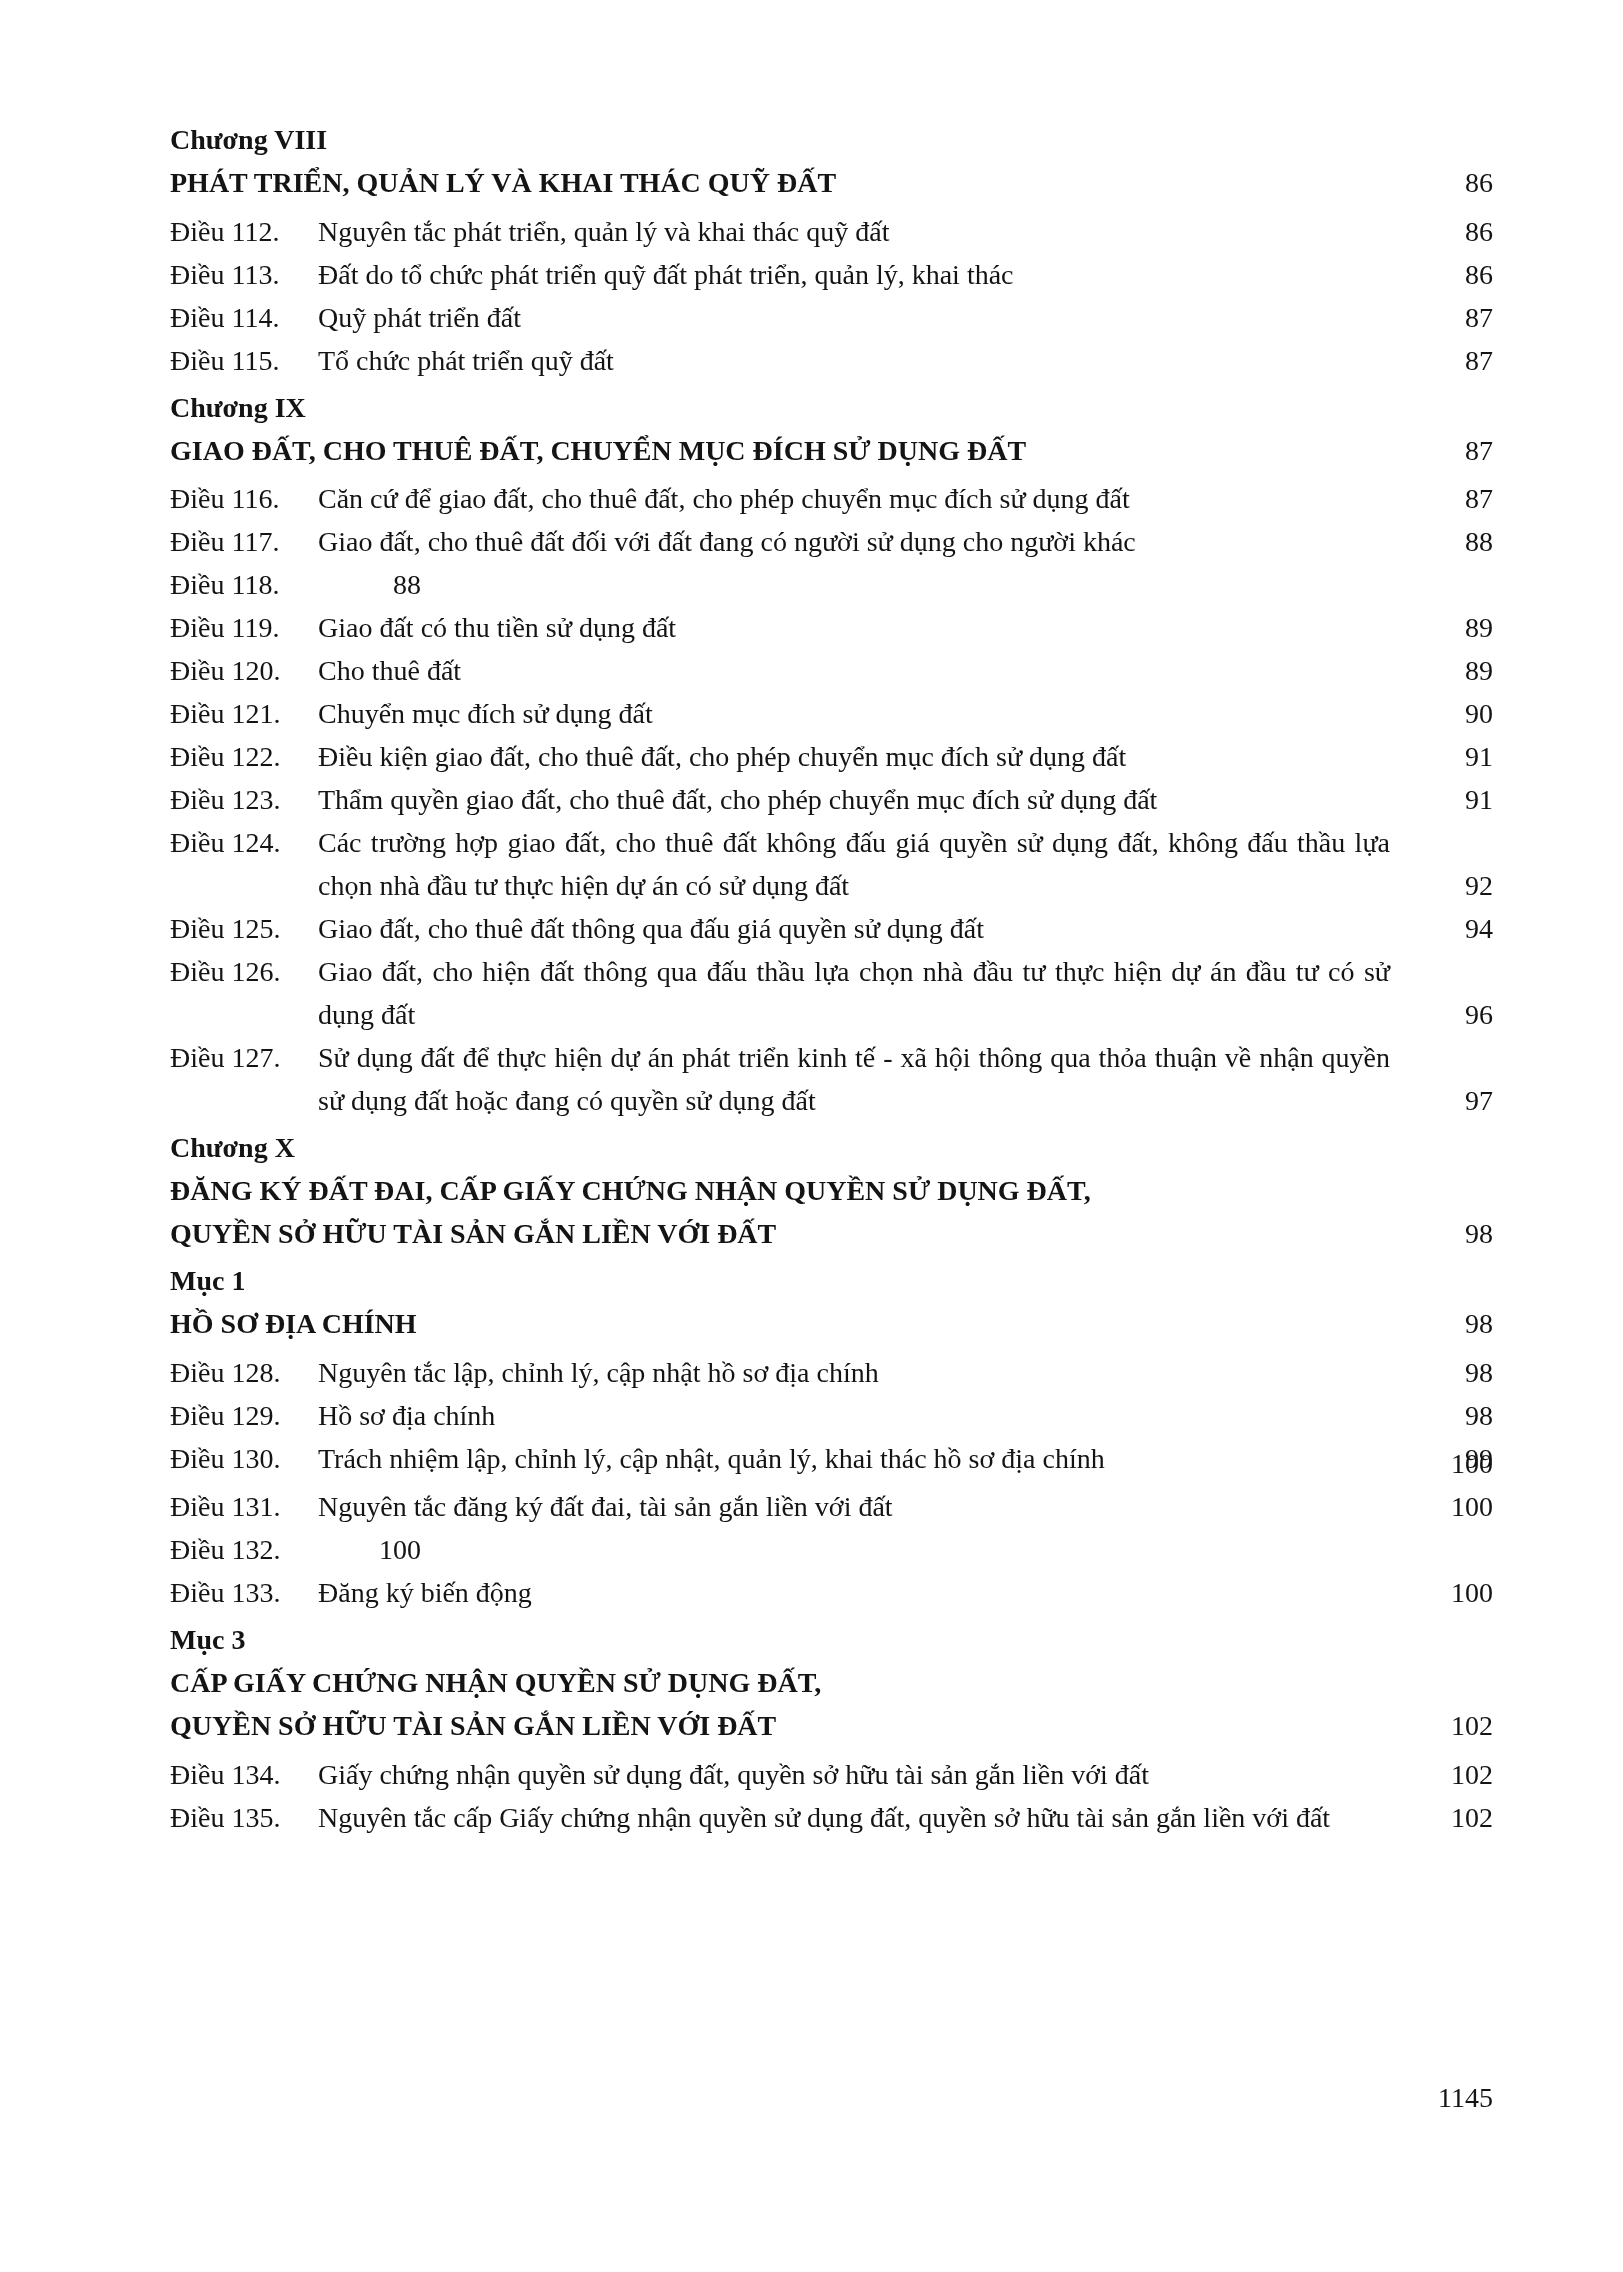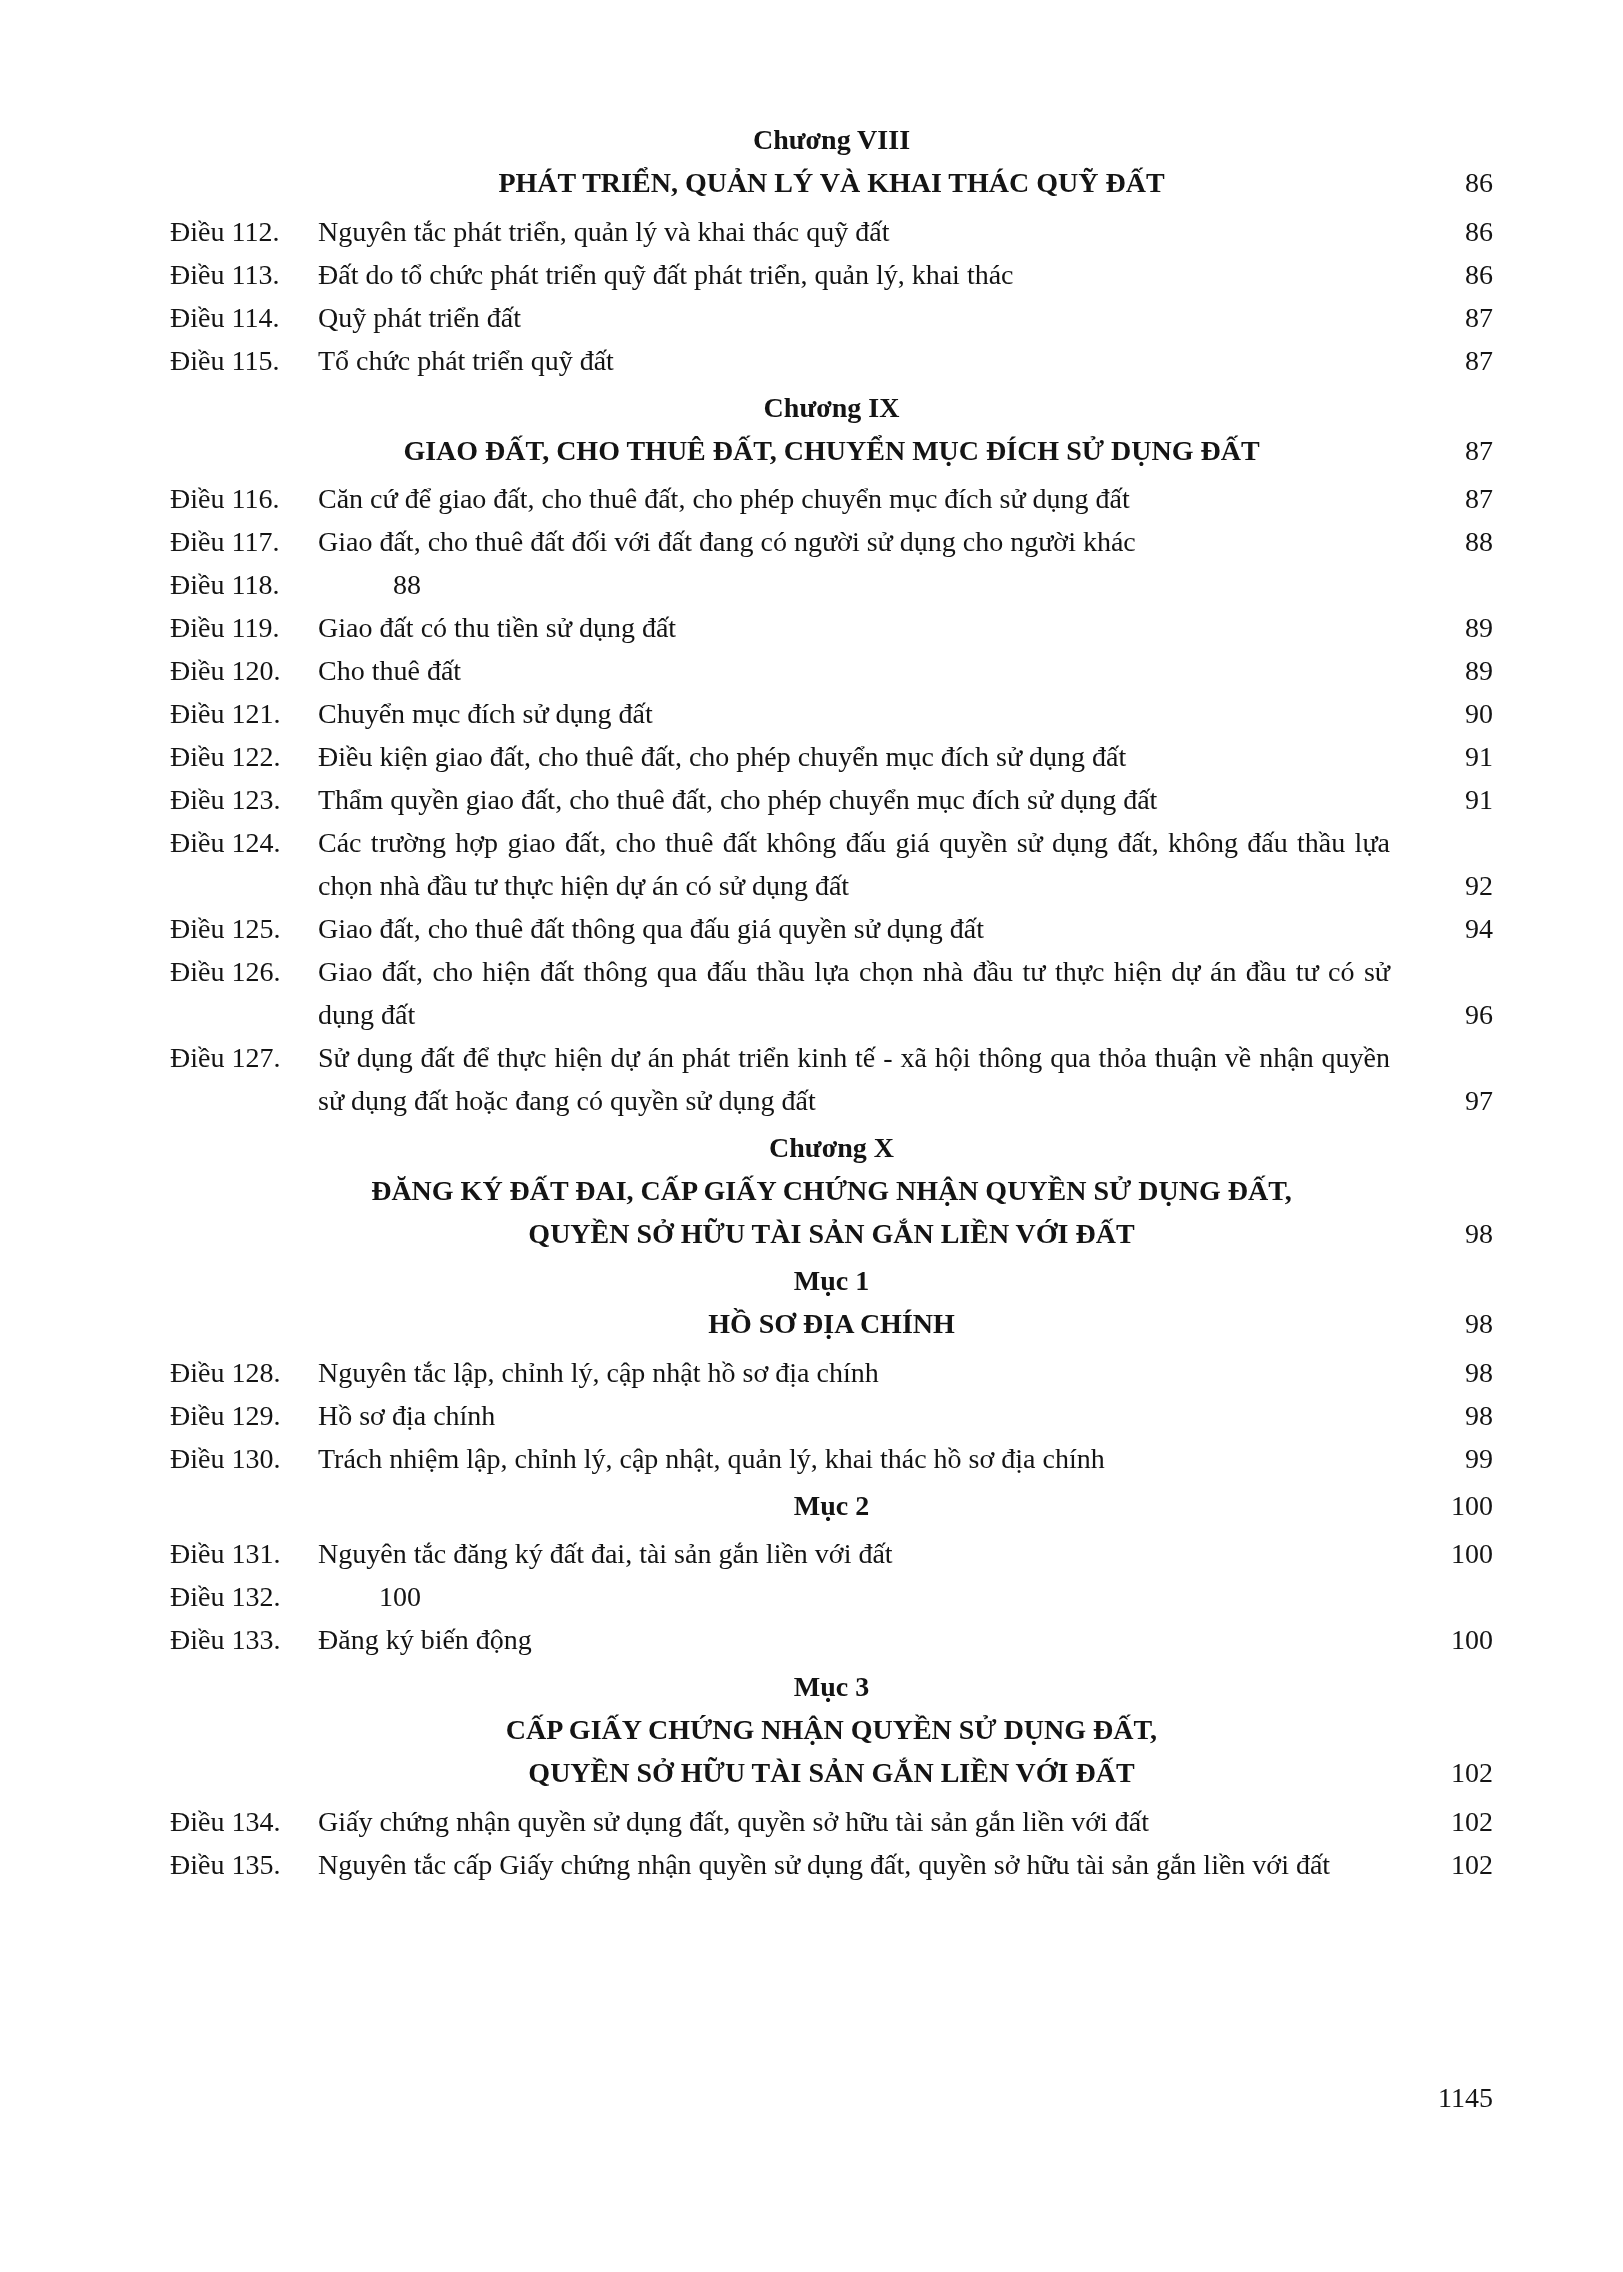--- a/index.html
+++ b/index.html
@@ -17,21 +17,20 @@
   .content {
     position: absolute;
     left: 170px;
     right: 130px;
     top: 118px;
   }
   .section { margin-top: 4px; }
   .section:first-child { margin-top: 0; }
   .heading-label,
   .heading-line {
-    text-align: center;
     font-weight: 700;
     line-height: 43px;
     position: relative;
   }
   .heading-page {
     position: absolute;
     right: 0;
     bottom: 0;
     font-weight: 400;
   }
@@ -183,21 +182,20 @@
             <span class="entry-page">98</span>
           </div>
           <div class="entry">
             <span class="entry-label">Điều 130.</span>
             <span class="entry-title">Trách nhiệm lập, chỉnh lý, cập nhật, quản lý, khai thác hồ sơ địa chính</span>
             <span class="entry-page">99</span>
           </div>
         </div>
       </div>
       <div class="section">
-        <div class="heading-label">Mục 2</div>
         <div class="heading-line"><span class="heading-page">100</span></div>
         <div class="entries">
           <div class="entry">
             <span class="entry-label">Điều 131.</span>
             <span class="entry-title">Nguyên tắc đăng ký đất đai, tài sản gắn liền với đất</span>
             <span class="entry-page">100</span>
           </div>
           <div class="entry">
             <span class="entry-label">Điều 132.</span>
             <span class="entry-page">100</span>

